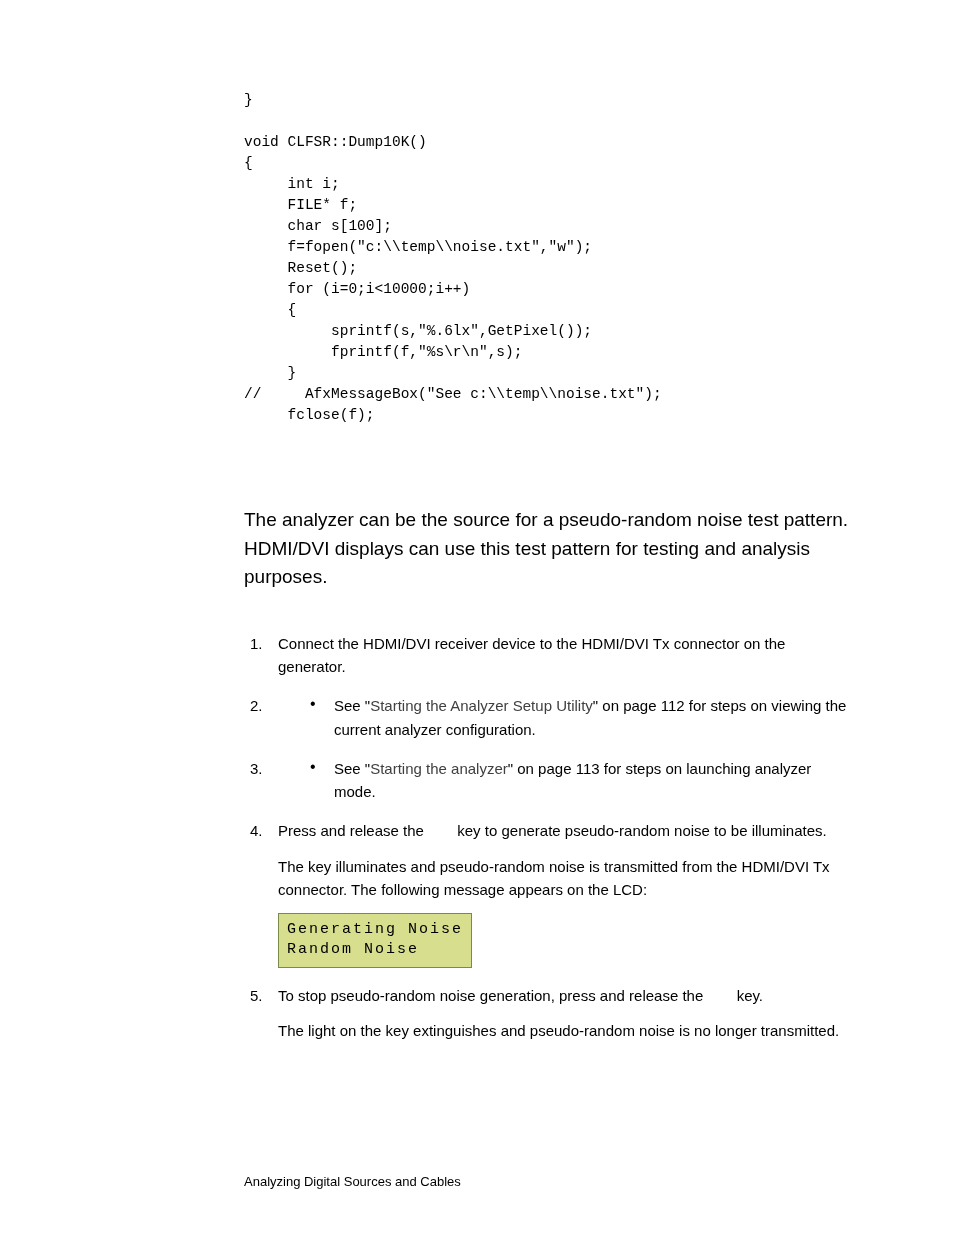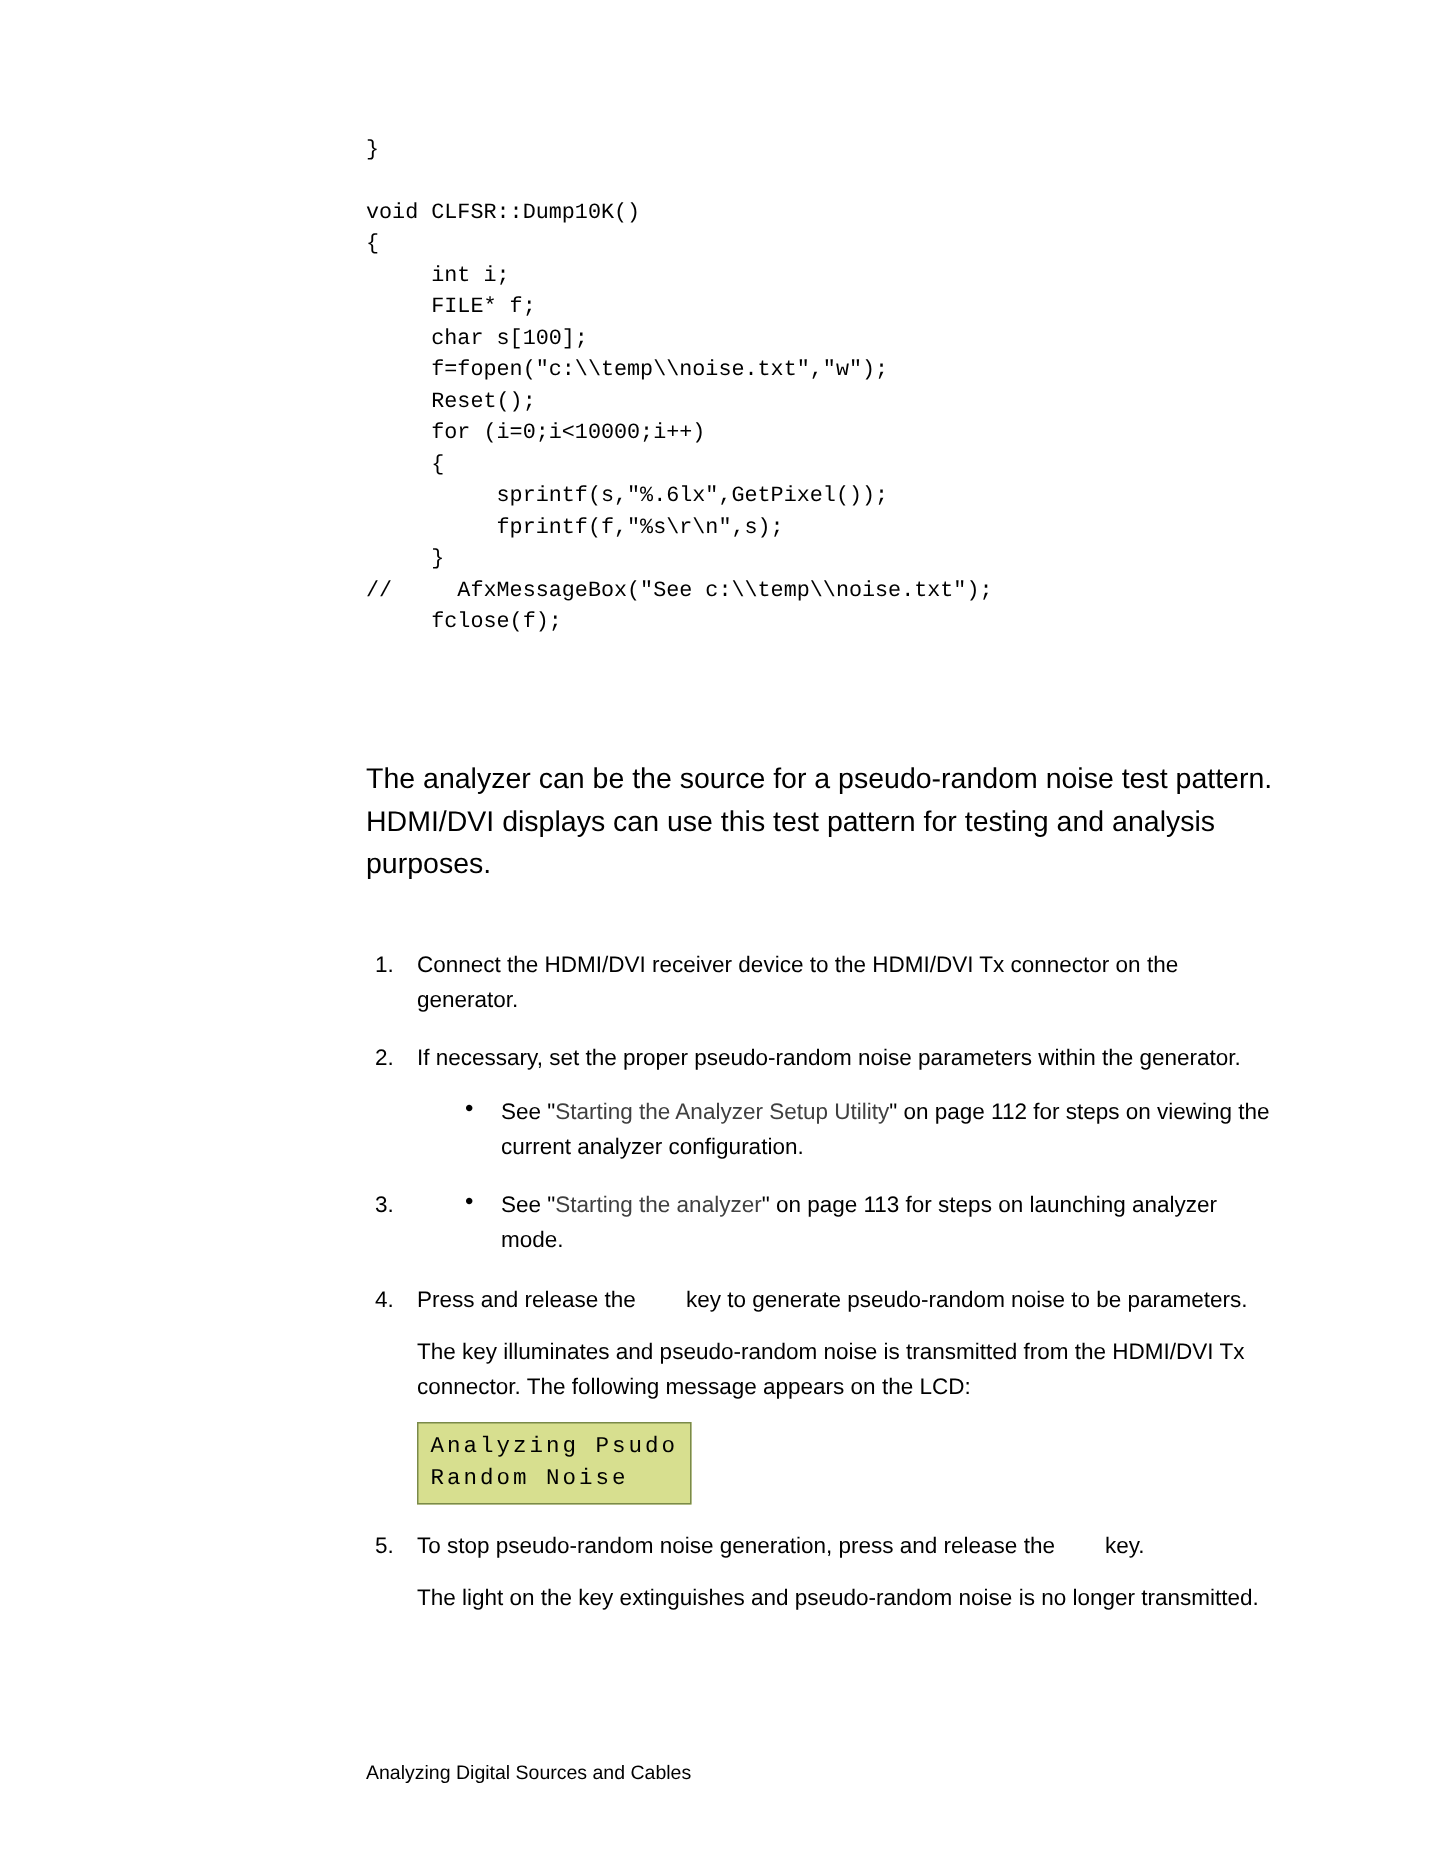--- a/index.html
+++ b/index.html
@@ -111,41 +111,40 @@
      fclose(f);</div>
 
   <div class="body-text">The analyzer can be the source for a pseudo-random noise test pattern. HDMI/DVI displays can use this test pattern for testing and analysis purposes.</div>
 
   <ol class="steps">
     <li>
       <span>Connect the HDMI/DVI receiver device to the HDMI/DVI Tx connector on the generator.</span>
     </li>
 
     <li>
-      <span>If necessary, set the proper pseudo-random noise parameters within the generator.</span>
       <ul class="sub">
         <li>
           <span>See "</span><span class="link">Starting the Analyzer Setup Utility</span><span>" on page 112 for steps on viewing the current analyzer configuration.</span>
         </li>
       </ul>
     </li>
 
     <li>
       <ul class="sub">
         <li>
           <span>See "</span><span class="link">Starting the analyzer</span><span>" on page 113 for steps on launching analyzer mode.</span>
         </li>
       </ul>
     </li>
 
     <li>
-      <span>Press and release the </span><span>&nbsp;&nbsp;&nbsp;&nbsp;&nbsp;&nbsp;</span><span> key to generate pseudo-random noise to be parameters.</span>
+      <span>Press and release the </span><span>&nbsp;&nbsp;&nbsp;&nbsp;&nbsp;&nbsp;</span><span> key to generate pseudo-random noise to be illuminates.</span>
       <div class="step-after">The key illuminates and pseudo-random noise is transmitted from the HDMI/DVI Tx connector. The following message appears on the LCD:</div>
       <div class="lcd">
-        <div>Analyzing  Psudo</div>
+        <div>Generating  Noise</div>
         <div>Random Noise</div>
       </div>
     </li>
 
     <li>
       <span>To stop pseudo-random noise generation, press and release the </span><span>&nbsp;&nbsp;&nbsp;&nbsp;&nbsp;&nbsp;</span><span> key.</span>
       <div class="step-after">The light on the key extinguishes and pseudo-random noise is no longer transmitted.</div>
     </li>
   </ol>
 

